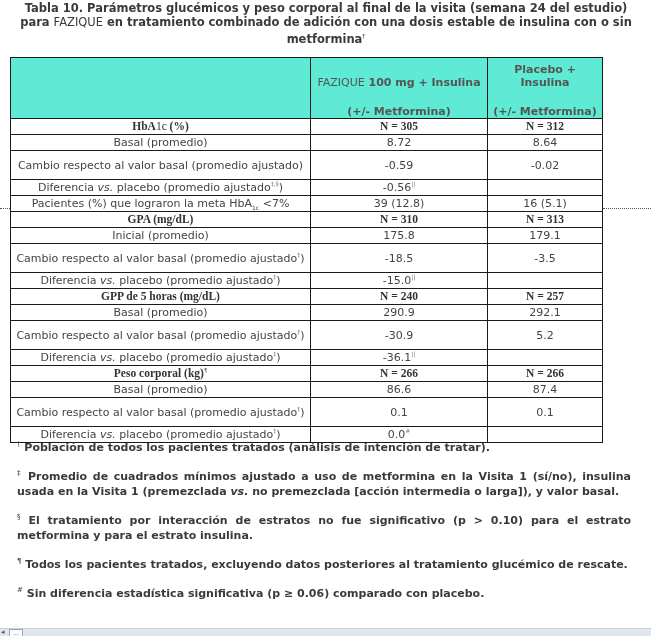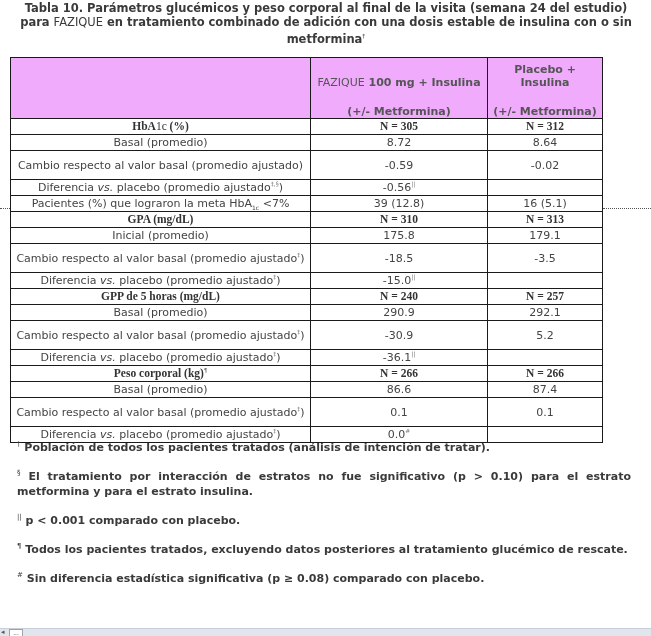--- a/index.html
+++ b/index.html
@@ -16,21 +16,21 @@
   .title sup { font-size: 6px; font-weight: normal; vertical-align: super; }
 
   table.data {
     position: absolute; left: 10px; top: 57px; width: 593px;
     border-collapse: collapse; font-size: 11px; color: #444;
   }
   table.data td, table.data th {
     border: 1.5px solid #1a1a1a; text-align: center; padding: 0 3px;
     line-height: 13px;
   }
-  table.data th { background: #f0abfc; font-weight: bold; color: #555; vertical-align: bottom; text-align: center; }
+  table.data th { background: #5eead4; font-weight: bold; color: #555; vertical-align: bottom; text-align: center; }
   table.data th.col0 { width: 293px; }
   table.data th.col1 { width: 170px; }
   table.data th .brand { font-weight: normal; }
   table.data th .sub { display: block; margin-top: 16px; }
   table.data th .top { display: block; }
   table.data tr.section td { font-weight: bold; font-size: 11.5px; color: #333; height: 15px; font-family: Liberation Serif, serif; }
   table.data tr.single td { height: 15px; }
   table.data tr.double td { height: 28px; }
   table.data sup { font-size: 6px; color: #777; vertical-align: super; line-height: 0; }
   .it { font-style: italic; }
@@ -158,22 +158,22 @@
   <tr class="single">
     <td><span>Diferencia </span><span class="it">vs.</span><span> placebo (promedio ajustado</span><sup>‡</sup><span>)</span></td>
     <td><span>0.0</span><sup>#</sup></td>
     <td></td>
   </tr>
 </tbody>
   </table>
 
 <div class="footnotes">
   <p><sup>†</sup><span> Población de todos los pacientes tratados (análisis de intención de tratar).</span></p>
+  <p><sup>‡</sup><span> Promedio de cuadrados mínimos ajustado a uso de metformina en la Visita 1 (sí/no), insulina usada en la Visita 1 (premezclada </span><span class="it">vs.</span><span> no premezclada [acción intermedia o larga]), y valor basal.</span></p>
   <p><sup>§</sup><span> El tratamiento por interacción de estratos no fue significativo (p &gt; 0.10) para el estrato metformina y para el estrato insulina.</span></p>
-  <p><sup>||</sup><span> p &lt; 0.001 comparado con placebo.</span></p>
   <p><sup>¶</sup><span> Todos los pacientes tratados, excluyendo datos posteriores al tratamiento glucémico de rescate.</span></p>
-  <p><sup>#</sup><span> Sin diferencia estadística significativa (p ≥ 0.08) comparado con placebo.</span></p>
+  <p><sup>#</sup><span> Sin diferencia estadística significativa (p ≥ 0.06) comparado con placebo.</span></p>
 </div>
 
 <div class="statusbar">
   <span class="arrow">◂</span>
   <span class="more">...</span>
 </div>
 
 </body></html>

